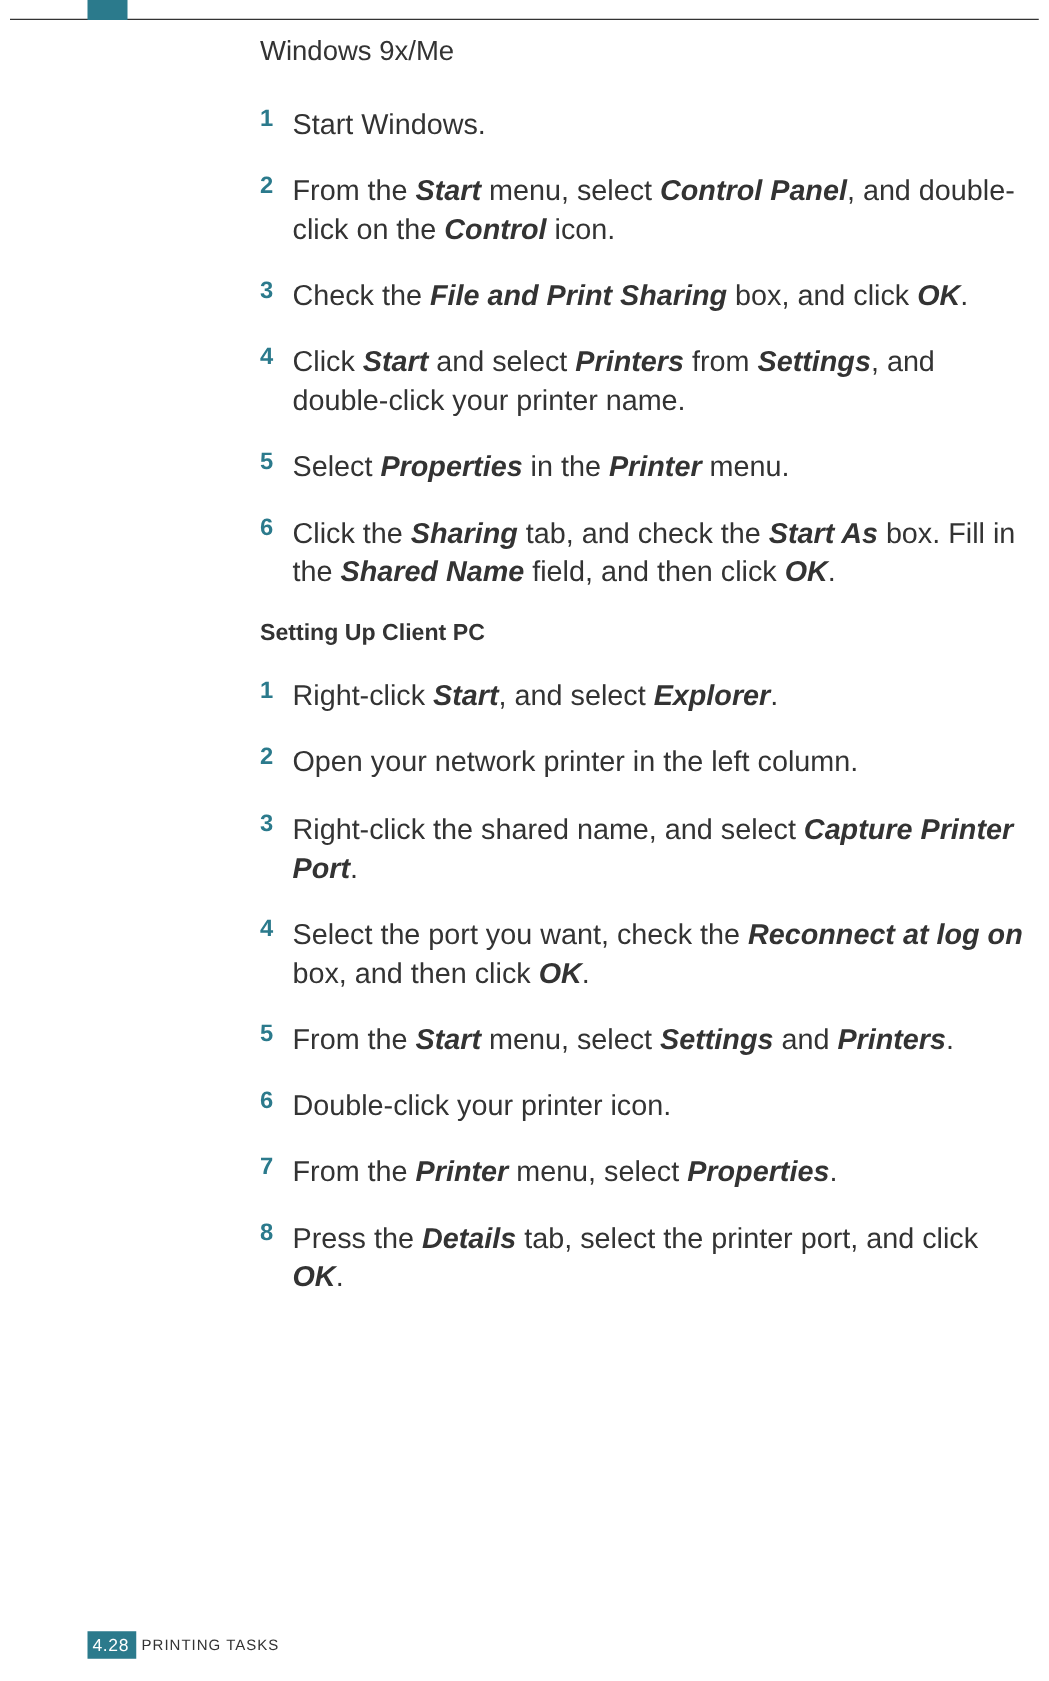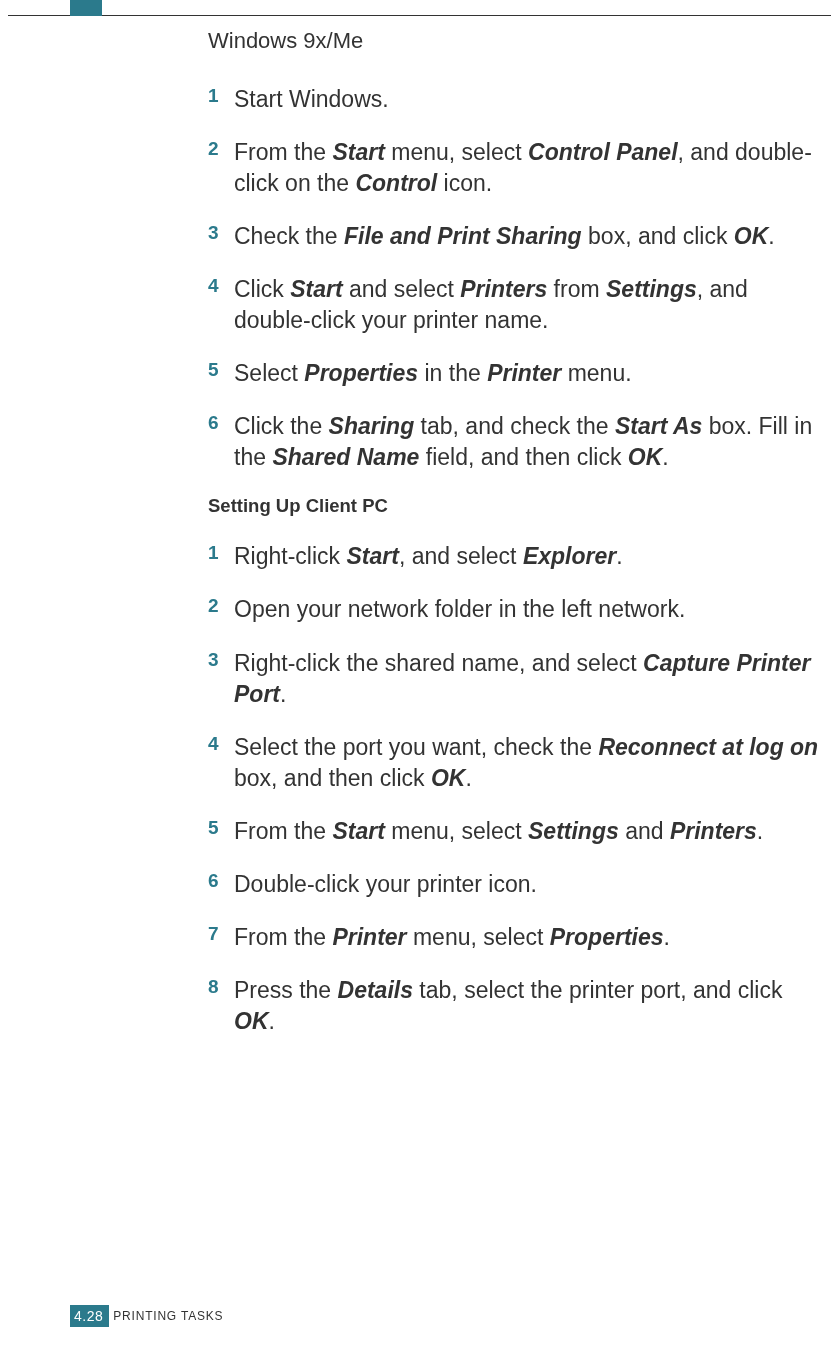--- a/index.html
+++ b/index.html
@@ -150,21 +150,21 @@
     </div>
 
   <div class="h3">Setting Up Client PC</div>
   <div class="steps">
       <div class="step">
         <div class="step-num">1</div>
         <div class="step-text">Right-click <b>Start</b>, and select <b>Explorer</b>.</div>
       </div>
       <div class="step">
         <div class="step-num">2</div>
-        <div class="step-text">Open your network folder in the left network.</div>
+        <div class="step-text">Open your network printer in the left column.</div>
       </div>
       <div class="step">
         <div class="step-num">3</div>
         <div class="step-text">Right-click the shared name, and select <b>Capture Printer Port</b>.</div>
       </div>
       <div class="step">
         <div class="step-num">4</div>
         <div class="step-text">Select the port you want, check the <b>Reconnect at log on</b> box, and then click <b>OK</b>.</div>
       </div>
       <div class="step">

